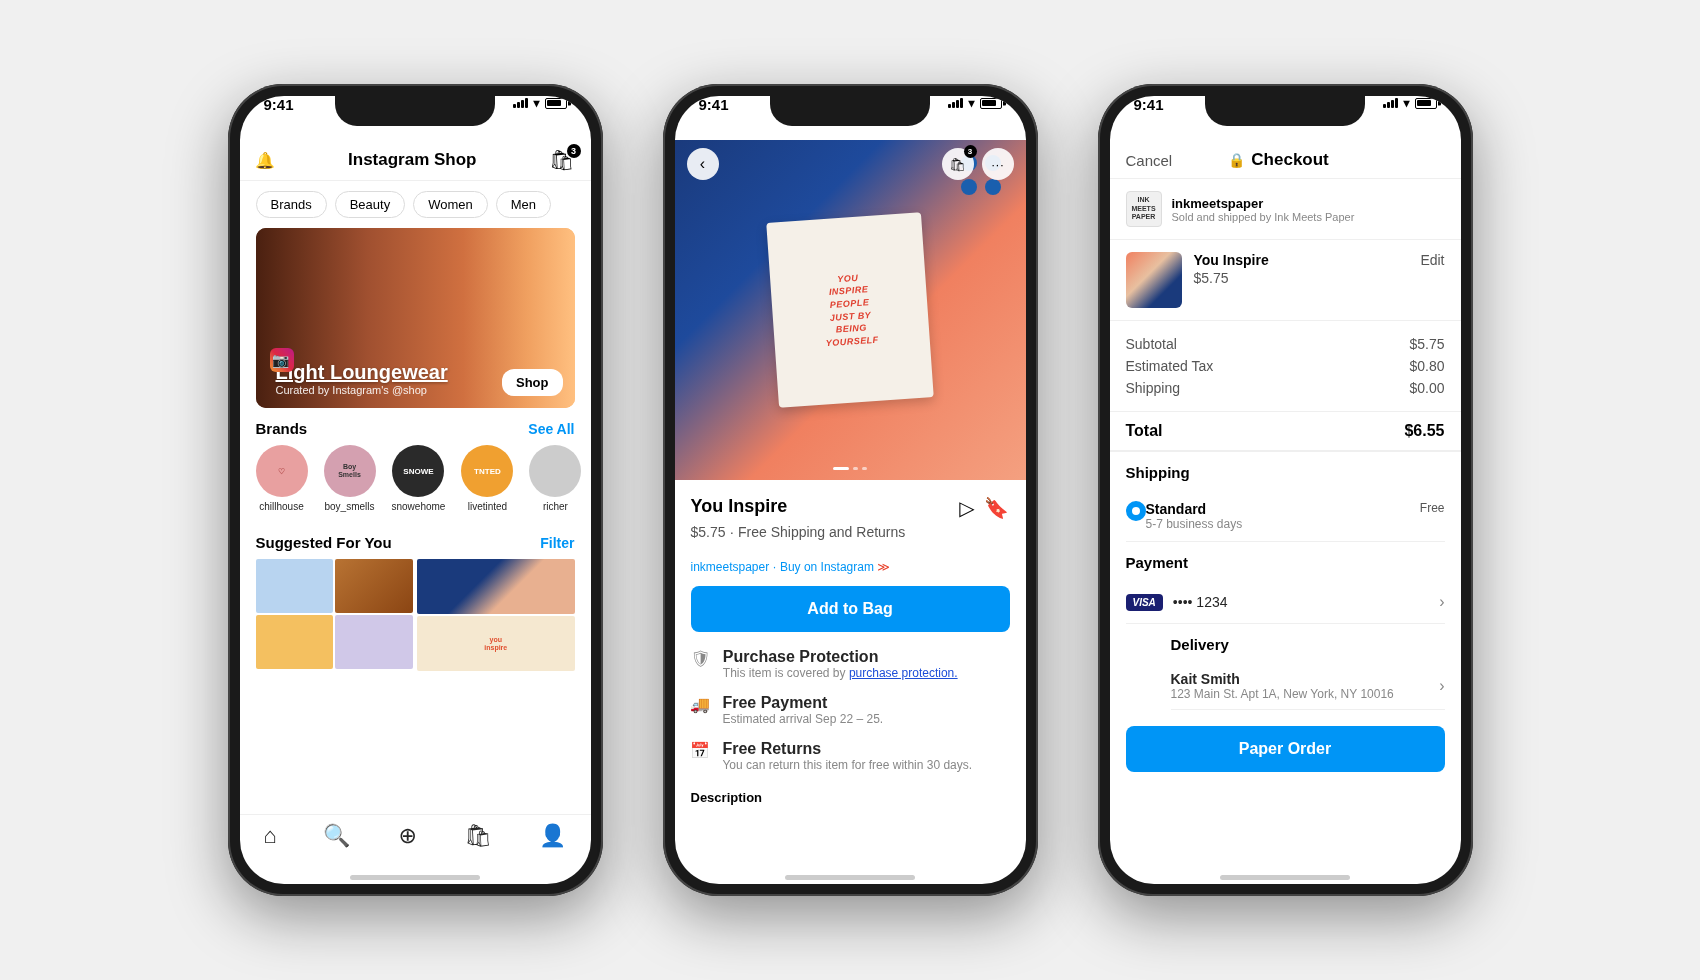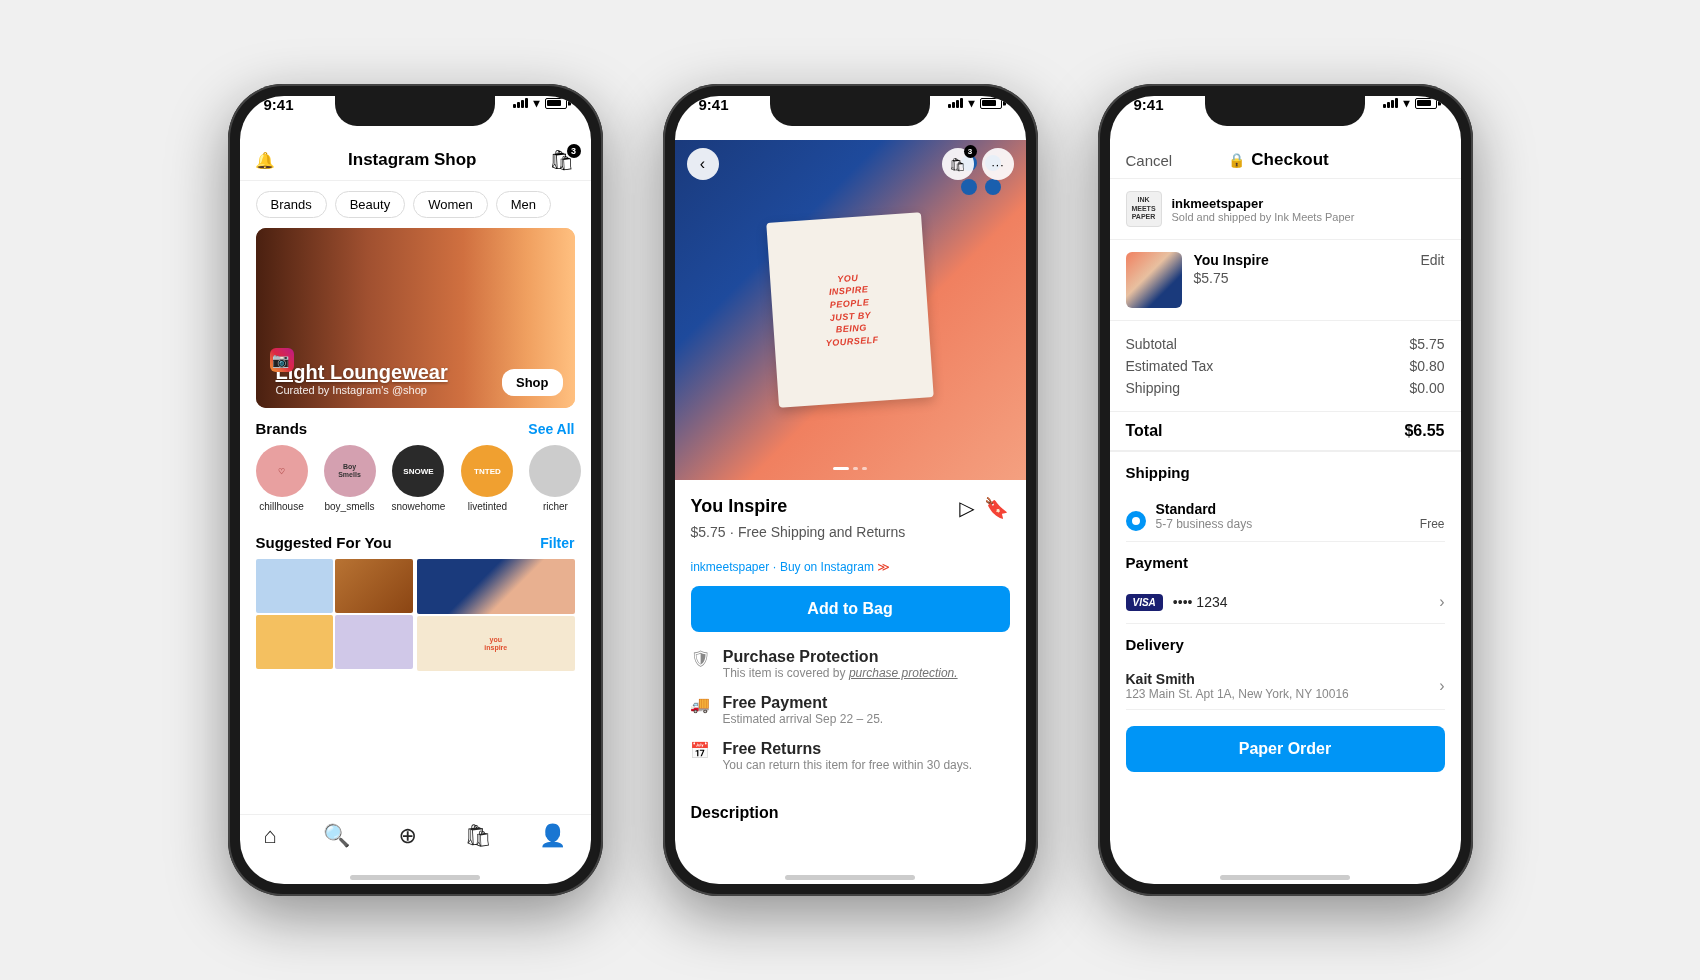--- a/index.html
+++ b/index.html
@@ -251,22 +251,22 @@
       font-size: 16px;
       font-weight: 700;
       margin: 12px 0;
       cursor: pointer;
     }
     .p2-features { display: flex; flex-direction: column; gap: 14px; margin-top: 4px; }
     .p2-feature { display: flex; gap: 12px; align-items: flex-start; }
     .p2-feat-icon { font-size: 16px; margin-top: 1px; color: #888; }
     .p2-feat-title { font-weight: 600; color: #262626; }
     .p2-feat-sub { color: #888; font-size: 12px; }
-    .p2-feat-link { color: #737373; text-decoration: underline; font-style: italic; }
-    .p2-desc-title { font-size: 16px; font-weight: 700; margin-top: 32px; }
+    .p2-feat-link { color: #1d4ed8; text-decoration: underline; }
+    .p2-desc-title { font-size: 13px; font-weight: 700; margin-top: 18px; }
     .p2-desc-text { font-size: 13px; color: #555; line-height: 1.5; margin-top: 6px; }
 
     
     .p3-nav {
       display: flex;
       align-items: center;
       justify-content: space-between;
       padding: 10px 16px 8px;
       border-bottom: 1px solid #efefef;
     }
@@ -338,22 +338,21 @@
       justify-content: space-between;
       padding: 10px 16px;
       font-size: 16px;
       font-weight: 700;
       border-bottom: 2px solid #efefef;
     }
     .p3-section { padding: 12px 16px 0; }
     .p3-section-title { font-size: 15px; font-weight: 700; margin-bottom: 10px; }
     .p3-shipping-option {
       display: flex;
-      align-items: flex-end;
-      gap: 10px;
+      align-items: flex-start;
       padding: 10px 0;
       border-bottom: 1px solid #efefef;
     }
     .radio-selected {
       width: 20px;
       height: 20px;
       border-radius: 50%;
       border: 6px solid #0095f6;
       flex-shrink: 0;
     }
@@ -373,21 +372,21 @@
       color: #fff;
       font-size: 10px;
       font-weight: 900;
       padding: 3px 7px;
       border-radius: 4px;
       font-style: italic;
       margin-right: 10px;
     }
     .p3-card-num { font-size: 14px; color: #262626; flex: 1; }
     .p3-chevron { color: #888; font-size: 16px; }
-    .p3-delivery-section { padding: 12px 16px 0; }
+    .p3-delivery-section { padding: 12px 16px 0; margin-left: 45px; }
     .p3-delivery-addr {
       display: flex;
       align-items: center;
       padding: 8px 0;
       border-bottom: 1px solid #efefef;
       font-size: 13px;
       color: #262626;
     }
     .p3-addr-text { flex: 1; }
     .addr-name { font-weight: 600; font-size: 14px; }

